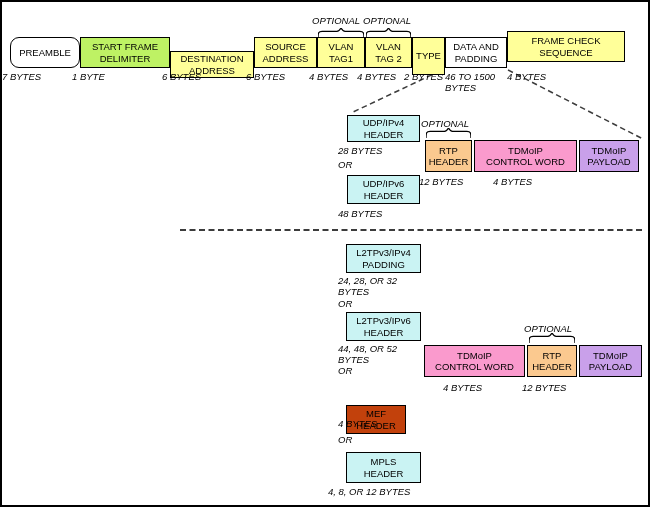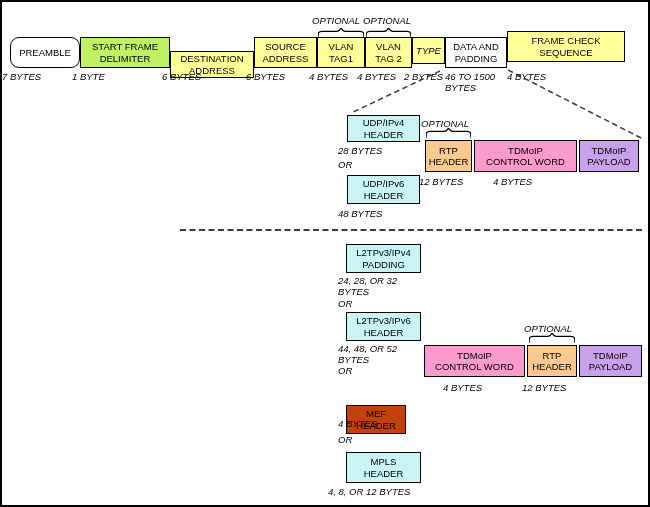--- a/index.html
+++ b/index.html
@@ -45,21 +45,21 @@
   <div class="box" style="left: 78px; top: 35px; width: 90px; height: 31px; background-color: #bef264;">START FRAME
 DELIMITER</div>
   <div class="box" style="left: 168px; top: 35px; width: 84px; height: 27px; background-color: rgb(255, 255, 153); margin-top: 14px;">DESTINATION
 ADDRESS</div>
   <div class="box" style="left: 252px; top: 35px; width: 63px; height: 31px; background-color: rgb(255, 255, 153);">SOURCE
 ADDRESS</div>
   <div class="box" style="left: 315px; top: 35px; width: 48px; height: 31px; background-color: rgb(255, 255, 153);">VLAN
 TAG1</div>
   <div class="box" style="left: 363px; top: 35px; width: 47px; height: 31px; background-color: rgb(255, 255, 153);">VLAN
 TAG 2</div>
-  <div class="box" style="left: 410px; top: 35px; width: 33px; height: 27px; background-color: rgb(255, 255, 153); font-style: italic;">TYPE</div>
+  <div class="box" style="left: 410px; top: 35px; width: 33px; height: 38px; background-color: rgb(255, 255, 153);">TYPE</div>
   <div class="box" style="left: 443px; top: 35px; width: 62px; height: 31px; background-color: rgb(255, 255, 255);">DATA AND
 PADDING</div>
   <div class="box" style="left: 505px; top: 29px; width: 118px; height: 31px; background-color: rgb(255, 255, 153);">FRAME CHECK
 SEQUENCE</div>
 
   <div class="lbl" style="left:0px;top:69px;width:86px;">7 BYTES</div>
   <div class="lbl" style="left:70px;top:69px;width:106px;">1 BYTE</div>
   <div class="lbl" style="left:160px;top:69px;width:100px;">6 BYTES</div>
   <div class="lbl" style="left:244px;top:69px;width:79px;">6 BYTES</div>
   <div class="lbl" style="left:307px;top:69px;width:64px;">4 BYTES</div>

